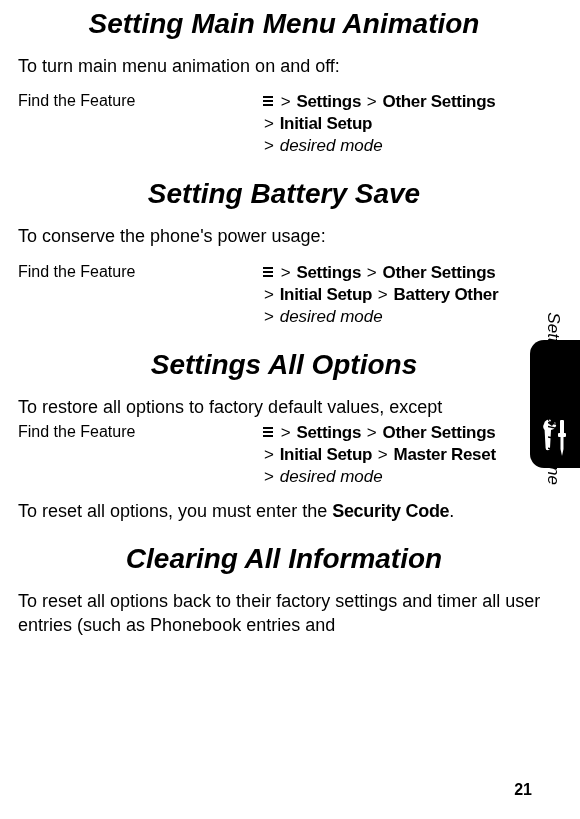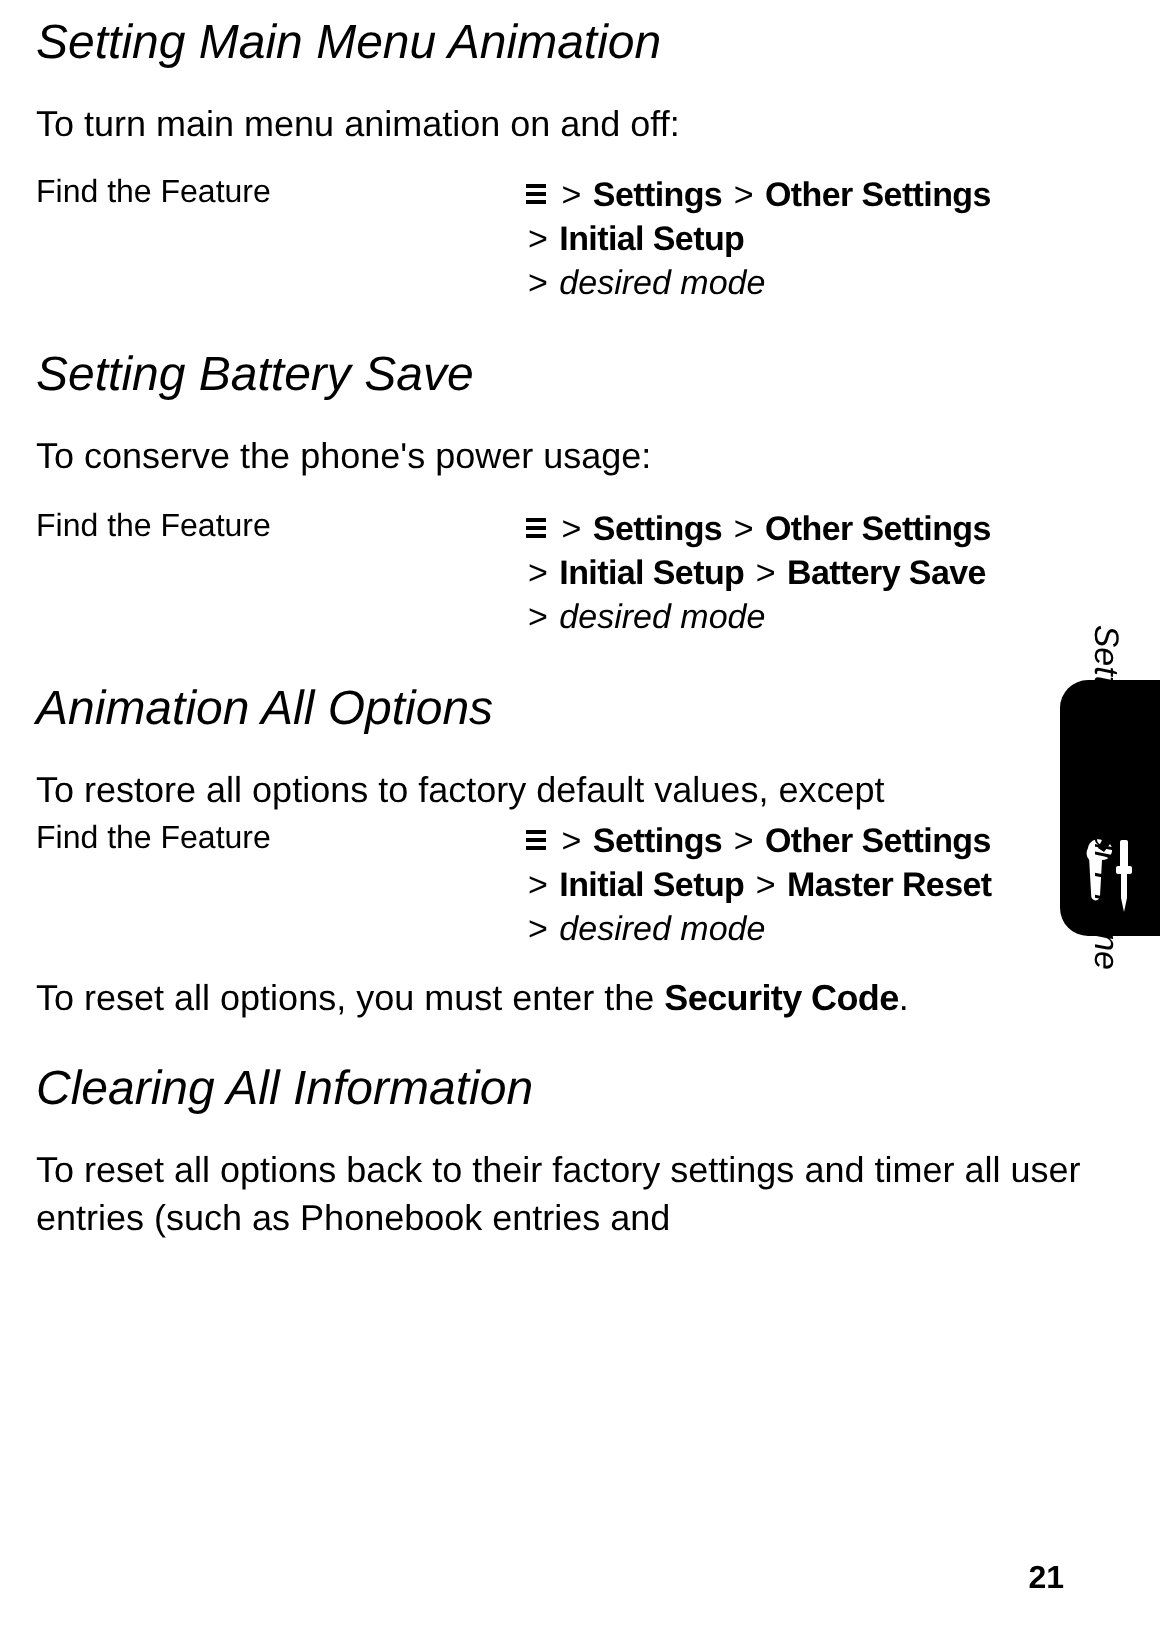--- a/index.html
+++ b/index.html
@@ -11,24 +11,25 @@
       width: 580px;
       height: 819px;
       background: white;
       font-family: Arial, Helvetica, sans-serif;
       position: relative;
       padding: 8px 30px 20px 18px;
       overflow: hidden;
     }
     h2.section-heading {
       font-style: italic;
-      font-weight: normal;
-      font-size: 24px;
+      font-weight: bold;
+      font-size: 28px;
       margin-top: 20px;
       margin-bottom: 14px;
+      text-align: center;
     }
     h2.section-heading.first {
       margin-top: 0;
     }
     p.body-text {
       font-size: 18px;
       margin-bottom: 14px;
       line-height: 1.35;
     }
     .feature-block {
@@ -164,30 +165,30 @@
       </span>
       <span class="path-sep">&gt;</span>
       <span class="path-bold">Settings</span>
       <span class="path-sep">&gt;</span>
       <span class="path-bold">Other Settings</span>
     </div>
     <div class="path-line">
       <span class="path-sep">&gt;</span>
       <span class="path-bold">Initial Setup</span>
       <span class="path-sep">&gt;</span>
-      <span class="path-bold">Battery Save</span>
+      <span class="path-bold">Battery Other</span>
     </div>
     <div class="path-line">
       <span class="path-sep">&gt;</span>
       <span class="path-italic">desired mode</span>
     </div>
   </div>
 </div>
 
-<h2 class="section-heading">Animation All Options</h2>
+<h2 class="section-heading">Settings All Options</h2>
 <div class="constrained">
   <p class="body-text" style="margin-bottom:4px;">To restore all options to factory default values, except</p>
 </div>
 
 <div class="feature-block">
   <div class="feature-left">Find the Feature</div>
   <div class="feature-right">
     <div class="path-line">
       <span class="menu-icon">
         <svg viewBox="0 0 10 10">

